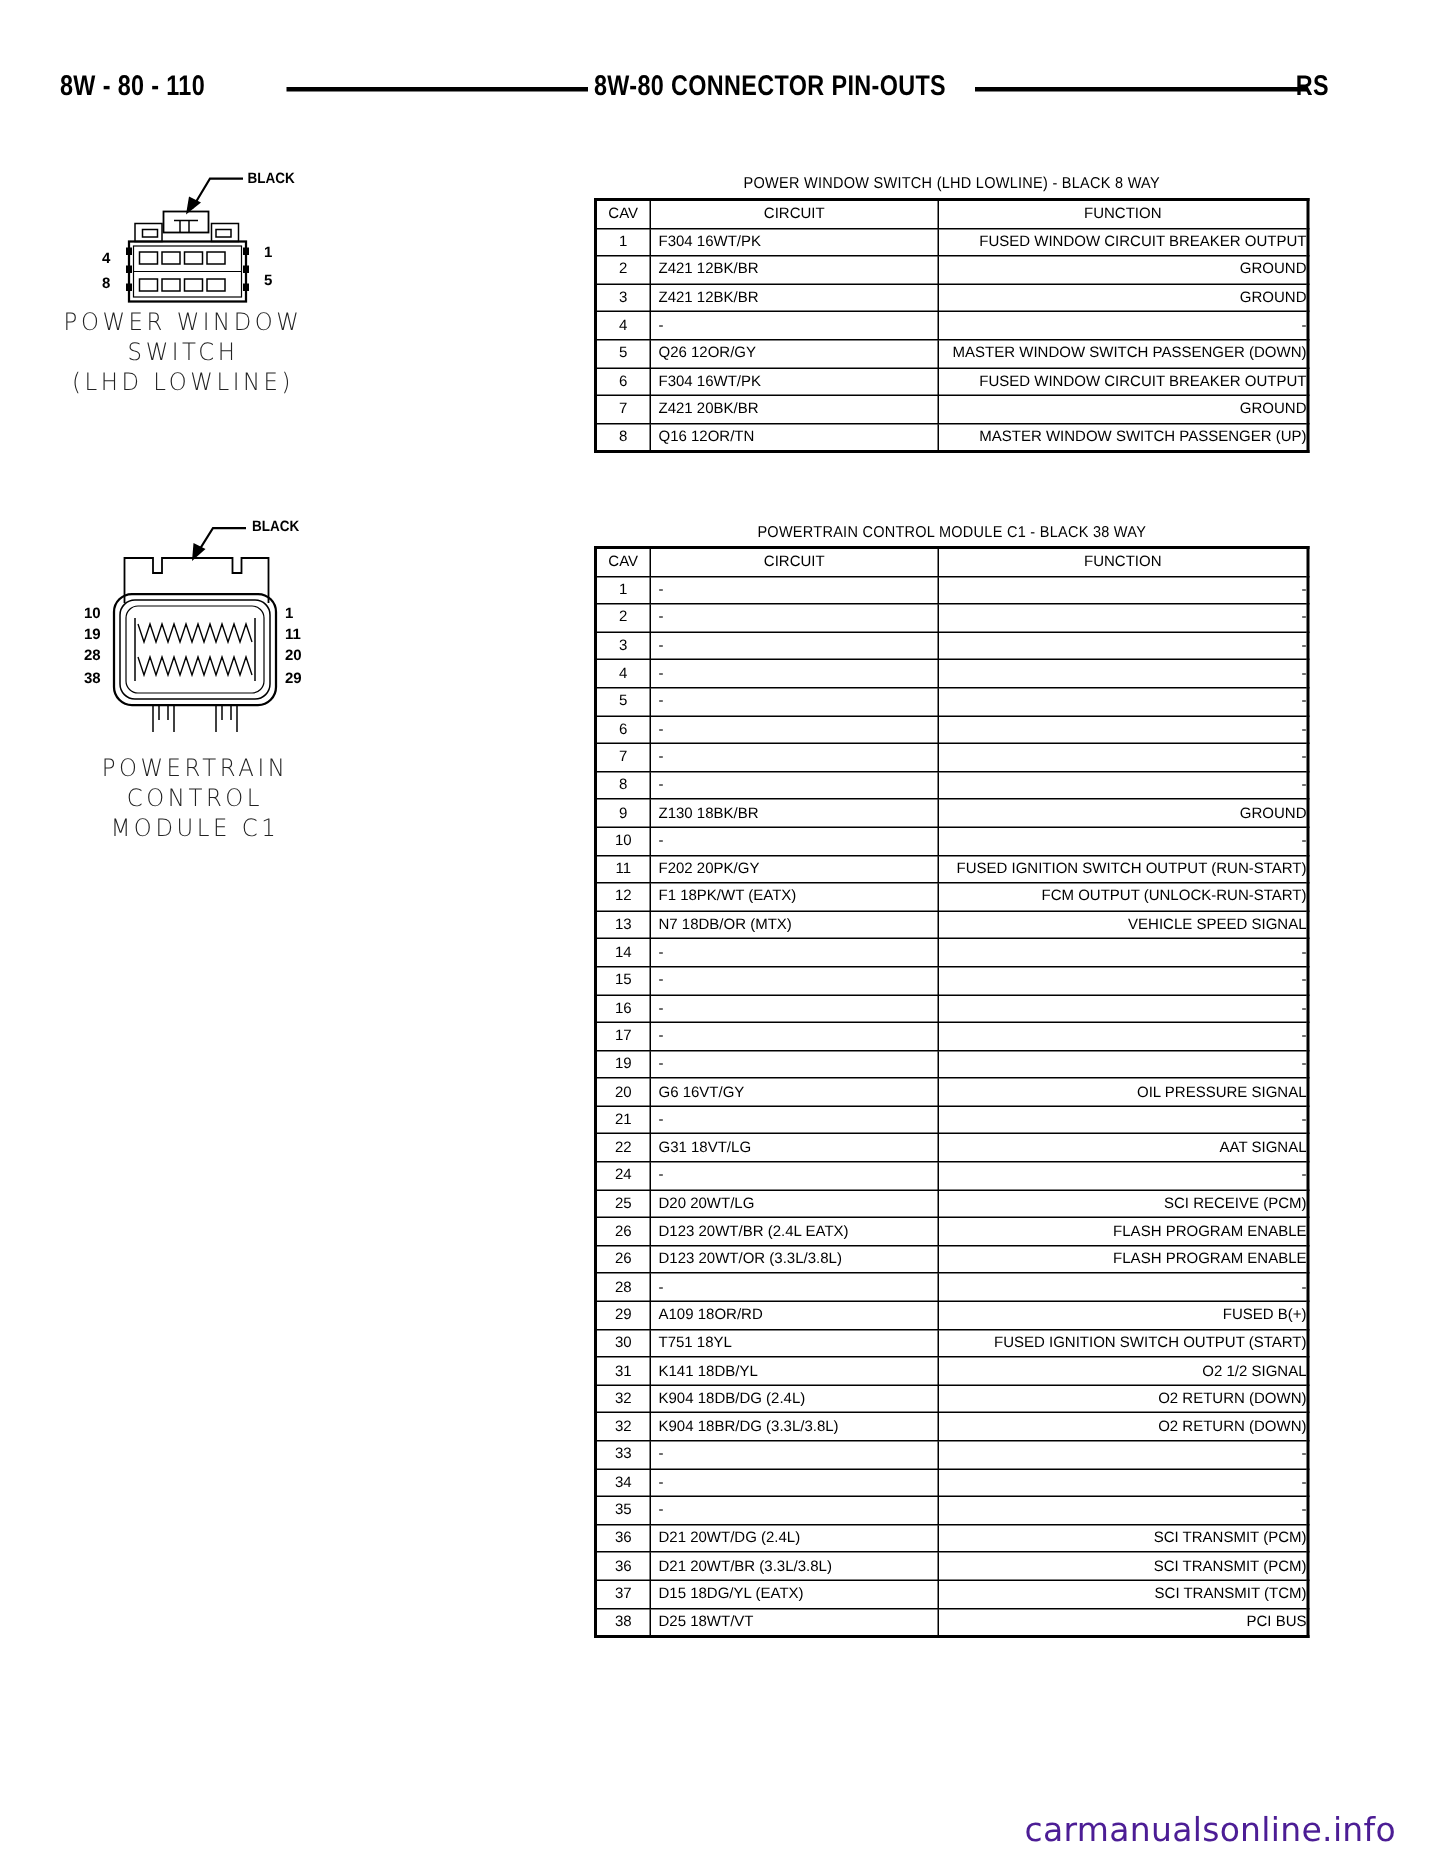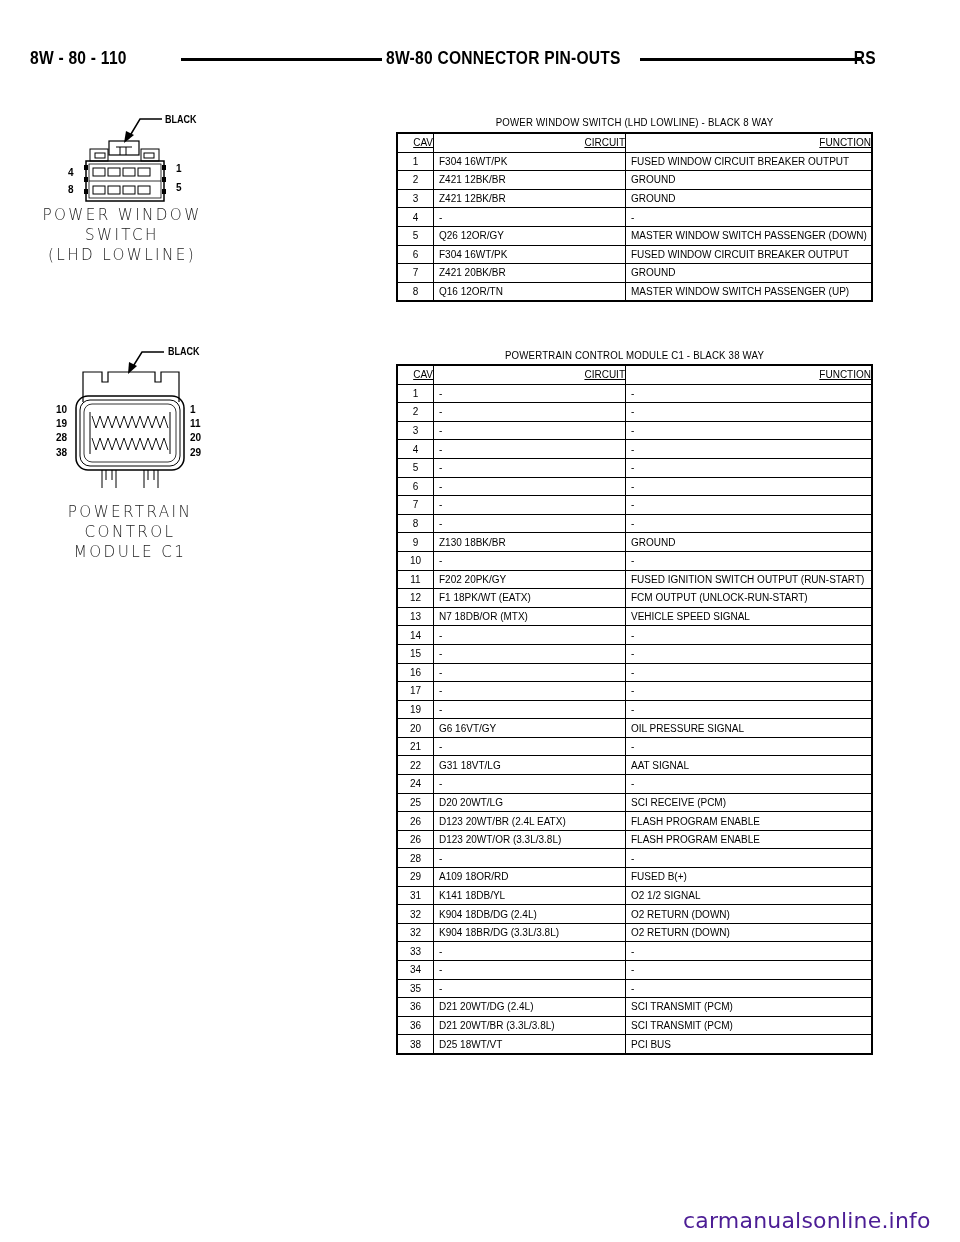--- a/index.html
+++ b/index.html
@@ -1,34 +1,34 @@
 <!DOCTYPE html>
 <html><head>
 <meta charset="utf-8">
 <style>
   html, body { margin: 0; padding: 0; background: #ffffff; }
   body { width: 960px; height: 1242px; position: relative; overflow: hidden; font-family: "Liberation Sans", sans-serif; color: #000; }
 
-  .header { position: absolute; top: 46px; left: 30px; width: 846px; height: 24px; display: flex; align-items: center; }
+  .header { position: absolute; top: 46px; left: 40px; width: 846px; height: 24px; display: flex; align-items: center; }
   .hdr-text { font-family: "Liberation Sans", sans-serif; font-weight: bold; font-size: 19px; transform: scaleX(0.82); transform-origin: left center; white-space: nowrap; letter-spacing: 0.3px; }
   .hdr-left { position: absolute; left: 0; }
   .hdr-center { position: absolute; left: 356px; }
   .hdr-right { position: absolute; right: 0; transform-origin: right center; }
   .rule { position: absolute; top: 12px; height: 3px; background: #000; }
   .rule1 { left: 151px; width: 201px; }
   .rule2 { left: 610px; width: 222px; }
 
   .table-title { position: absolute; font-size: 10.5px; letter-spacing: 0.2px; text-align: center; white-space: nowrap; transform: scaleX(0.92); }
 
   table.pins { position: absolute; left: 396px; width: 477px; border-collapse: collapse; border: 2px solid #000; font-size: 10px; }
   table.pins th, table.pins td { border: 1px solid #000; height: 17.6px; padding: 0; font-weight: normal; white-space: nowrap; }
-  table.pins th { text-align: right; text-decoration: underline; }
+  table.pins th { text-align: center; }
   table.pins td.cav { text-align: center; width: 35px; }
   table.pins td.circuit { width: 186px; padding-left: 5px; }
-  table.pins td.func { padding-left: 5px; }
+  table.pins td.func { padding-left: 5px; text-align: right; }
   table.pins tr { border-bottom: 1.5px solid #000; }
 
   .diagram { position: absolute; }
   .diag-caption { position: absolute; text-align: center; font-size: 16px; letter-spacing: 2.5px; line-height: 20px; font-family: "DejaVu Sans", sans-serif; font-weight: 200; color: #222; transform: scaleX(0.95); }
   .pin-label { position: absolute; font-size: 10px; font-weight: bold; }
   .black-label { position: absolute; font-size: 10px; font-weight: bold; transform: scaleX(0.9); transform-origin: left; }
 
   .watermark { position: absolute; left: 683px; top: 1208px; font-size: 22px; color: #4c1d95; font-family: "DejaVu Sans", sans-serif; letter-spacing: 0.2px; }
 </style>
 </head>
@@ -326,20 +326,25 @@
         <td class="cav">28</td>
         <td class="circuit">-</td>
         <td class="func">-</td>
       </tr>
       <tr>
         <td class="cav">29</td>
         <td class="circuit">A109 18OR/RD</td>
         <td class="func">FUSED B(+)</td>
       </tr>
       <tr>
+        <td class="cav">30</td>
+        <td class="circuit">T751 18YL</td>
+        <td class="func">FUSED IGNITION SWITCH OUTPUT (START)</td>
+      </tr>
+      <tr>
         <td class="cav">31</td>
         <td class="circuit">K141 18DB/YL</td>
         <td class="func">O2 1/2 SIGNAL</td>
       </tr>
       <tr>
         <td class="cav">32</td>
         <td class="circuit">K904 18DB/DG (2.4L)</td>
         <td class="func">O2 RETURN (DOWN)</td>
       </tr>
       <tr>
@@ -366,20 +371,25 @@
         <td class="cav">36</td>
         <td class="circuit">D21 20WT/DG (2.4L)</td>
         <td class="func">SCI TRANSMIT (PCM)</td>
       </tr>
       <tr>
         <td class="cav">36</td>
         <td class="circuit">D21 20WT/BR (3.3L/3.8L)</td>
         <td class="func">SCI TRANSMIT (PCM)</td>
       </tr>
       <tr>
+        <td class="cav">37</td>
+        <td class="circuit">D15 18DG/YL (EATX)</td>
+        <td class="func">SCI TRANSMIT (TCM)</td>
+      </tr>
+      <tr>
         <td class="cav">38</td>
         <td class="circuit">D25 18WT/VT</td>
         <td class="func">PCI BUS</td>
       </tr>
     </tbody>
 </table>
 
 <div class="watermark">carmanualsonline.info</div>
 
 </body></html>

